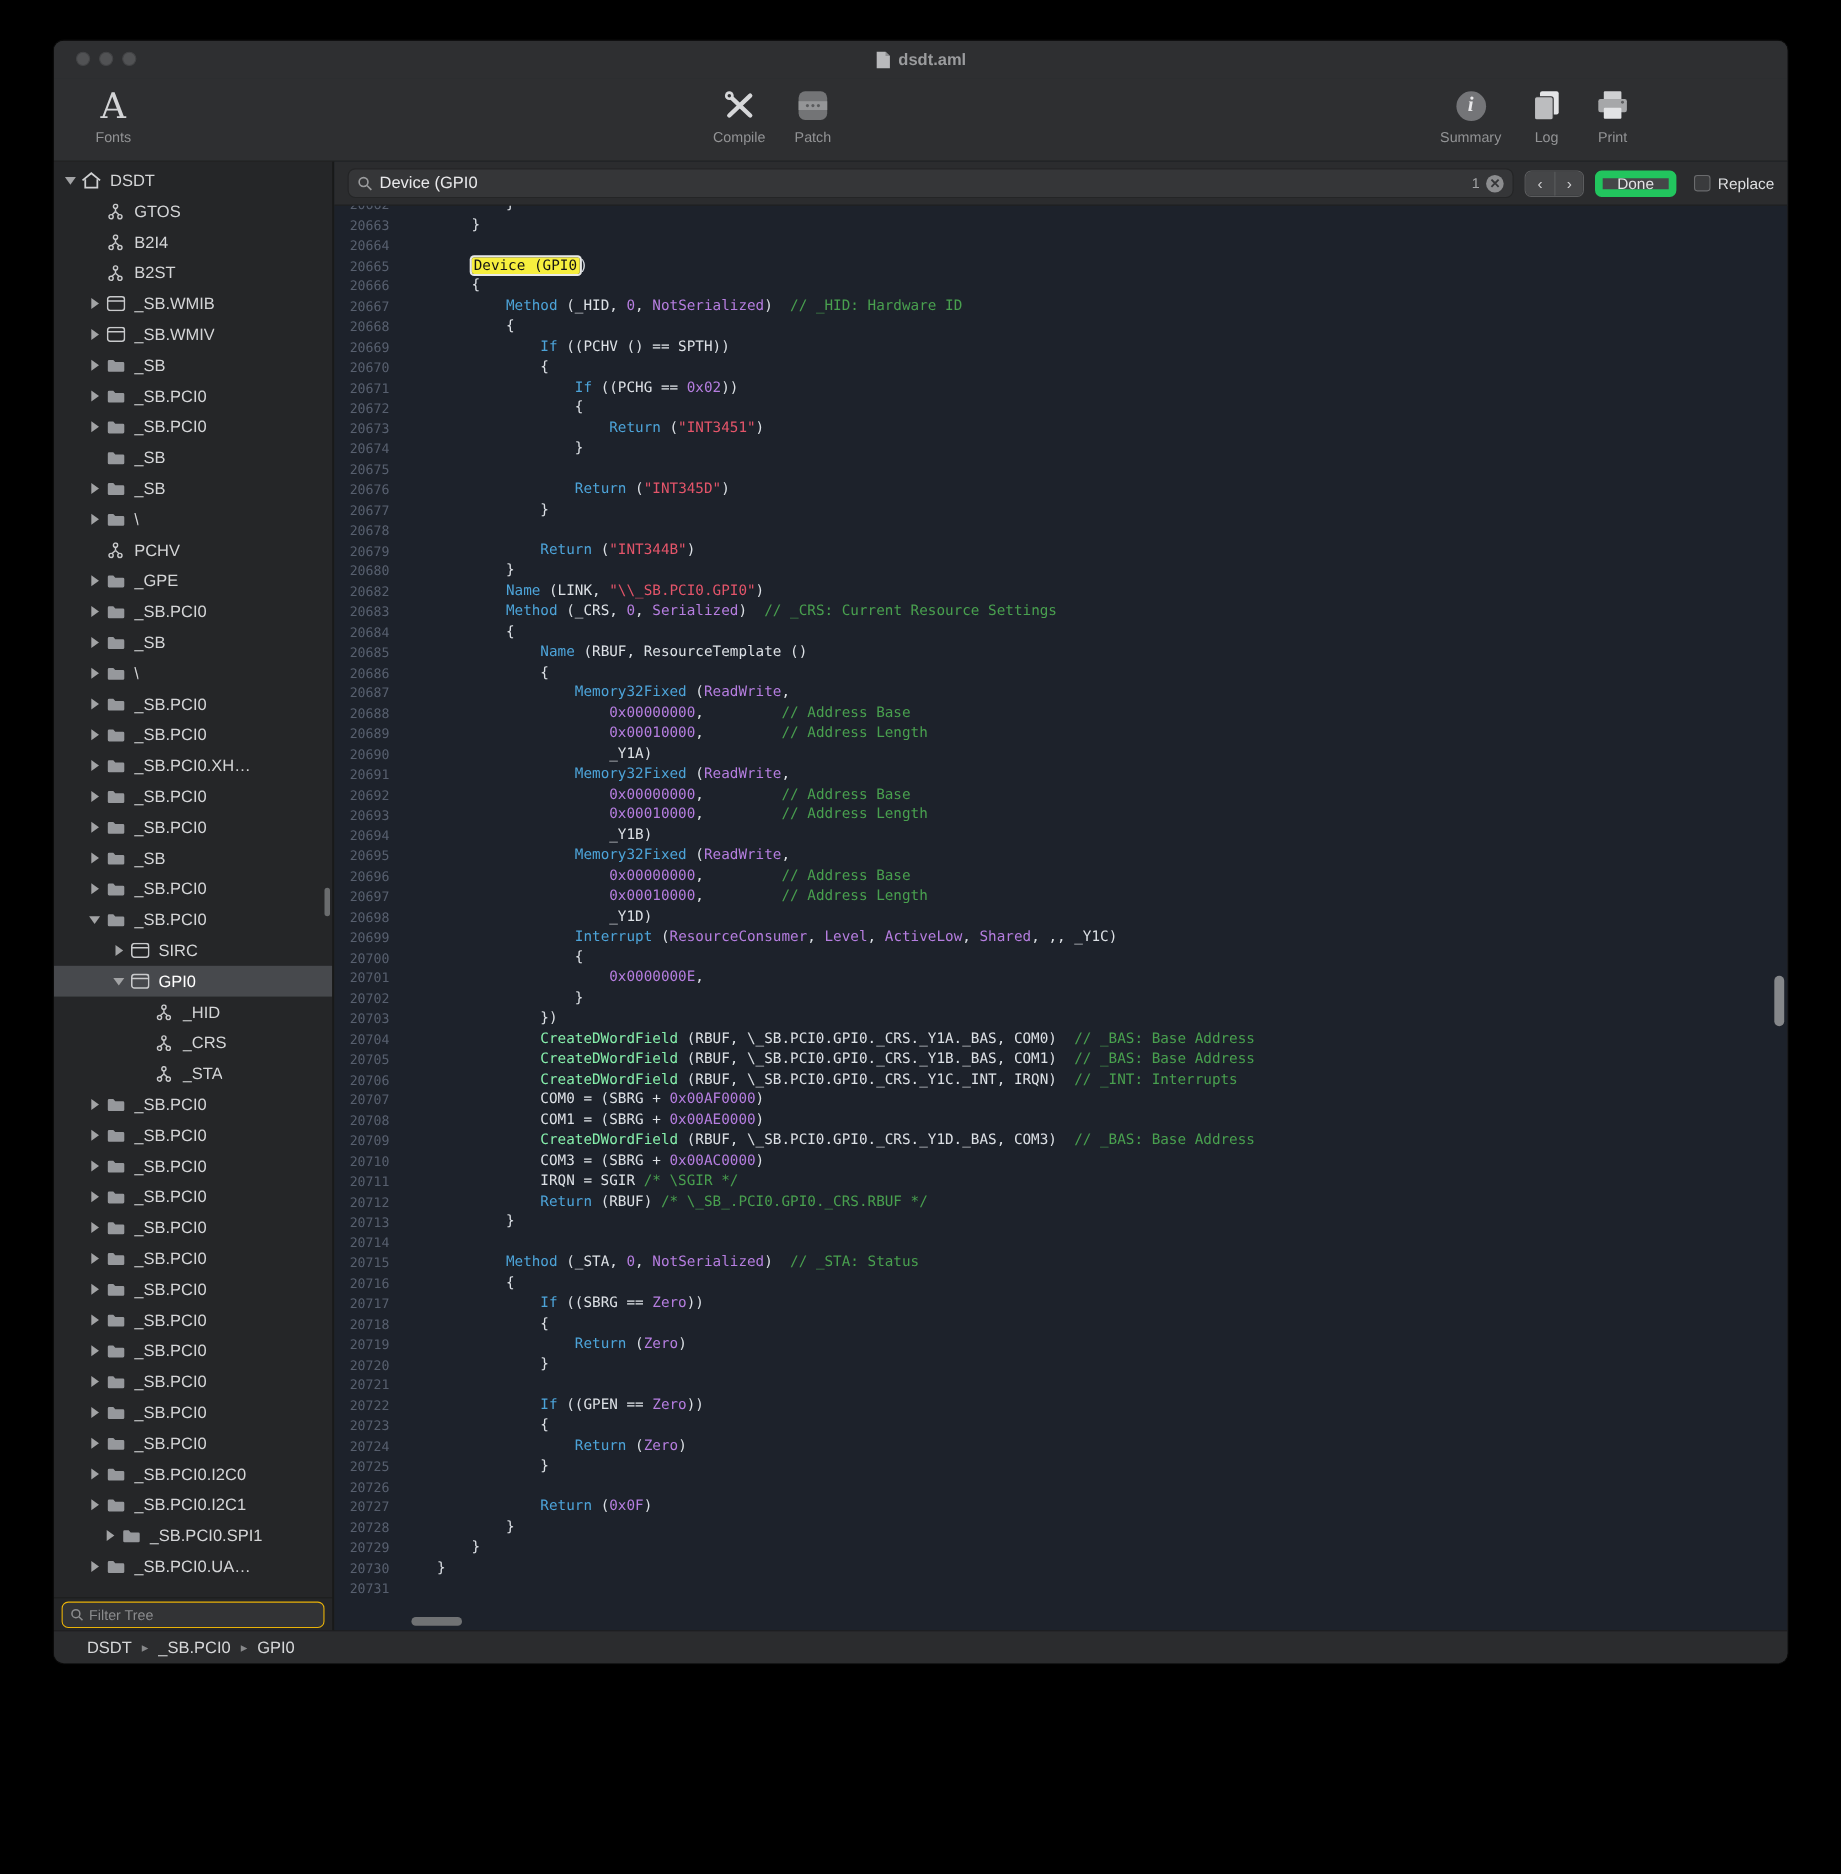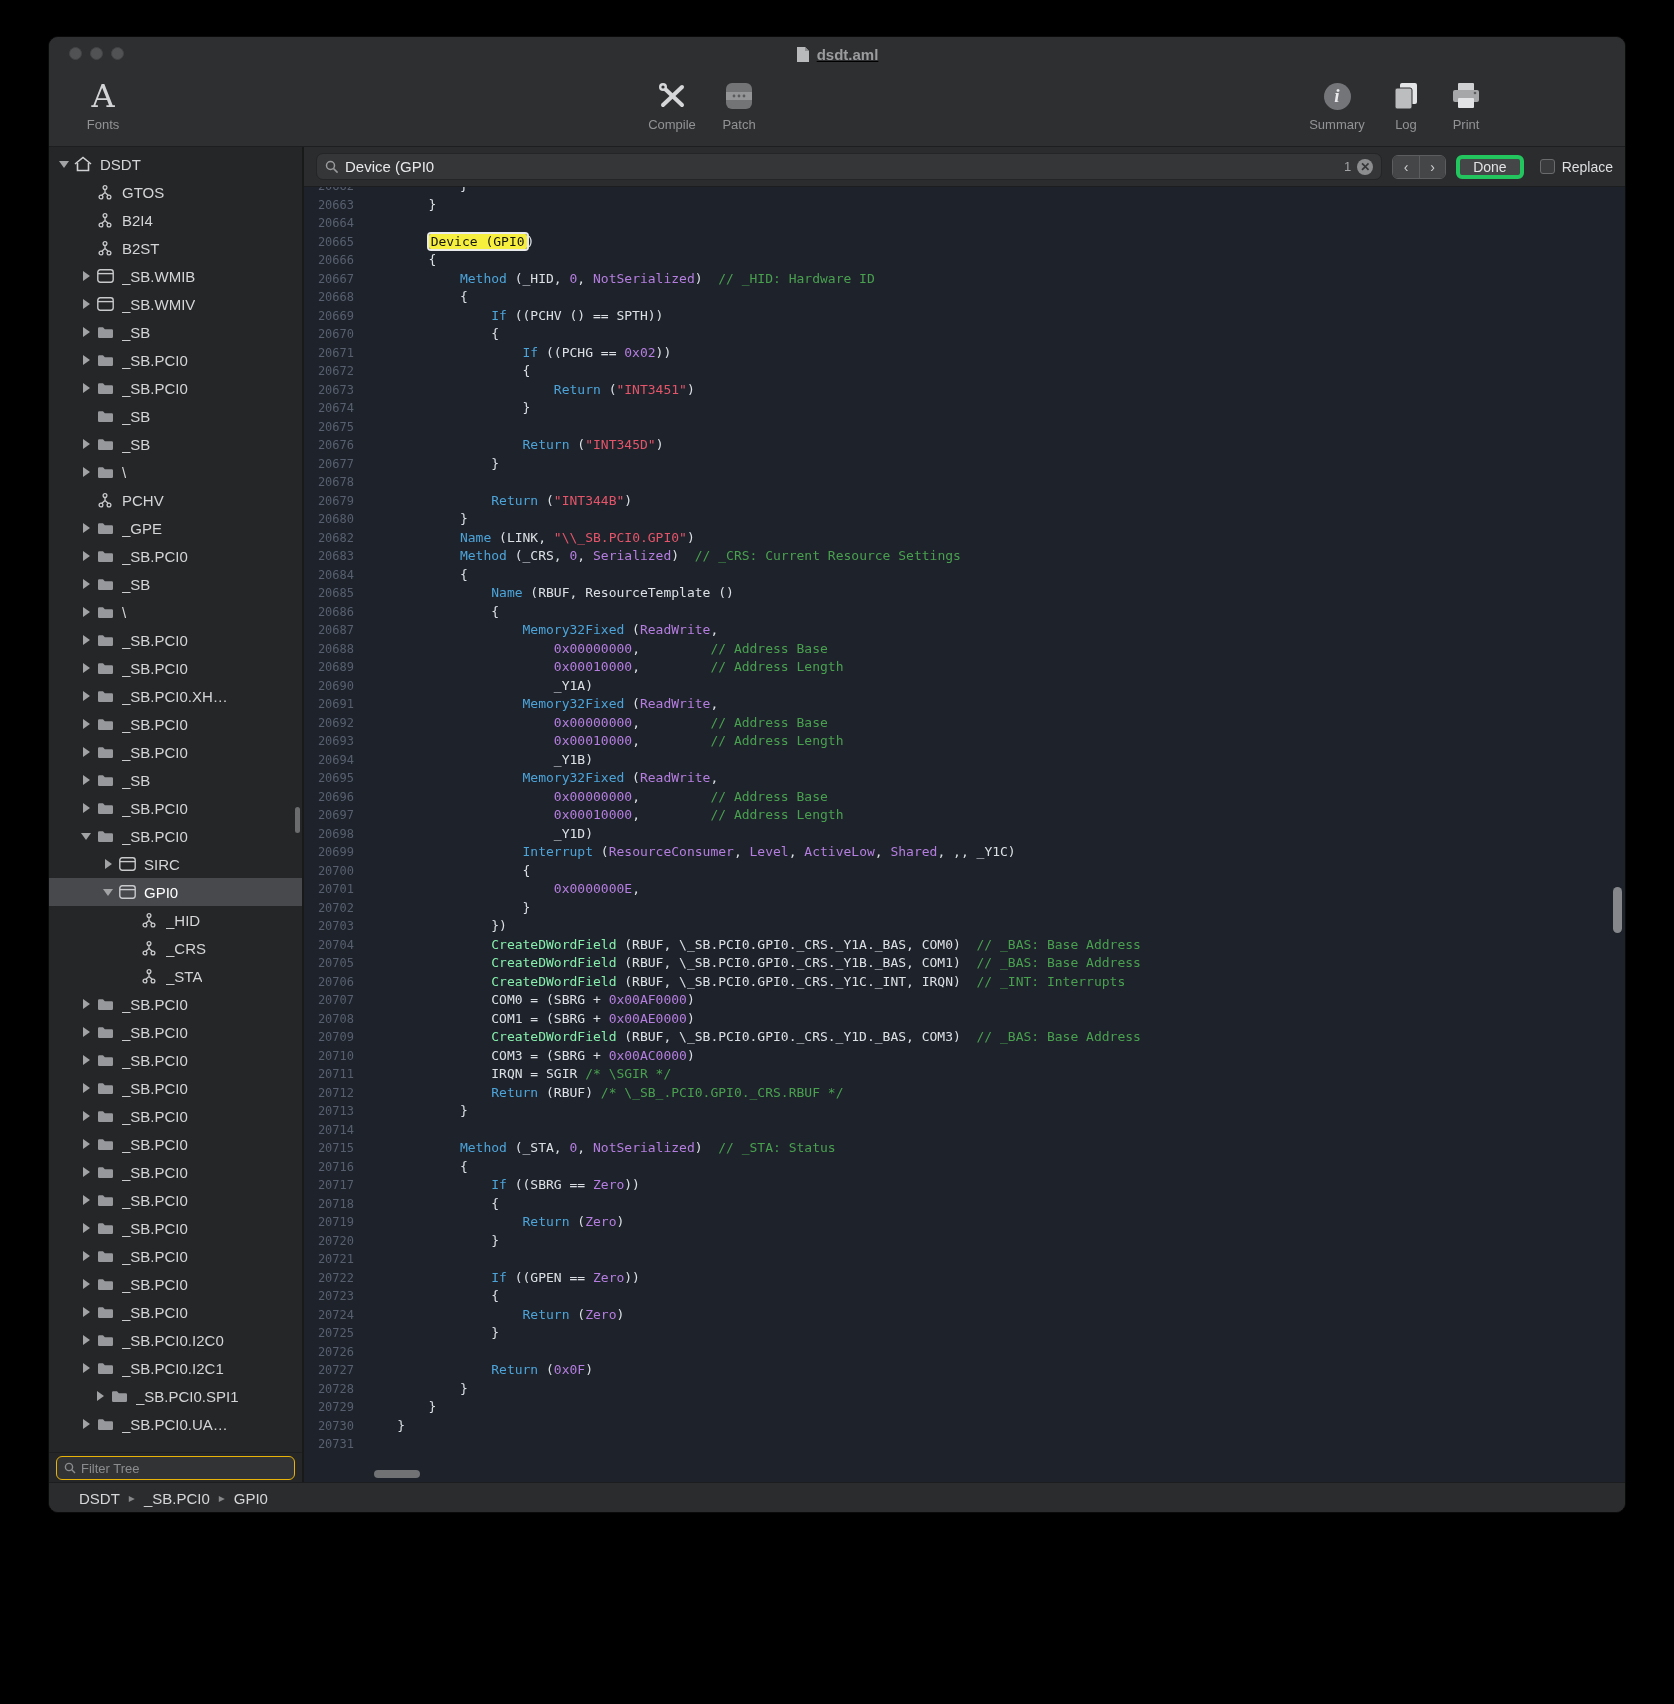--- a/index.html
+++ b/index.html
@@ -8,21 +8,21 @@
 
   .window { position:absolute; left:48px; top:36px; width:1578px; height:1477px;
     background:#28292b; border-radius:10px; overflow:hidden;
     box-shadow:0 20px 60px rgba(0,0,0,.8); border:1px solid #0a0a0a; }
 
   
   .titlebar { position:relative; height:34px; background:#2e2f31; }
   .lights { position:absolute; left:20px; top:10px; display:flex; gap:8px; }
   .light { width:13px; height:13px; border-radius:50%; background:#515254; border:1px solid #434446; }
   .titlewrap { position:absolute; left:0; right:0; top:0; height:34px;
-    display:flex; align-items:center; justify-content:center; gap:7px;text-decoration:underline; }
+    display:flex; align-items:center; justify-content:center; gap:7px; }
   .doc-icon { width:14px; height:17px; display:inline-block; }
   .win-title { color:#9b9c9e; font-size:15px; font-weight:bold; }
 
   
   .toolbar { position:relative; height:76px; background:#2e2f31; border-bottom:1px solid #1d1e1f; }
   .tb-item { position:absolute; top:4px; text-align:center; color:#929395; font-size:13px; }
   .tb-icon { height:42px; display:flex; align-items:center; justify-content:center; }
   .fonts-glyph { font-family:"DejaVu Serif", serif; font-size:32px; color:#d3d4d6; line-height:1; }
   .i-circle { width:27px; height:27px; border-radius:50%; background:#747578; display:flex;
     align-items:center; justify-content:center; }
@@ -63,21 +63,21 @@
     display:flex; align-items:center; padding:0 8px; gap:6px; }
   .search-field input { flex:1; background:transparent; border:none; outline:none; color:#e8e8ea;
     font-size:15px; font-family:"Liberation Sans", sans-serif; }
   .match-count { color:#a2a3a5; font-size:13px; }
   .clear-btn { width:16px; height:16px; border-radius:50%; background:#8c8d8f; color:#353638;
     font-size:12px; line-height:16px; text-align:center; font-weight:bold; }
   .nav-group { display:flex; border:1px solid #5c5d5f; border-radius:6px; overflow:hidden; }
   .nav-btn { width:26px; height:22px; background:#454648; color:#cfcfd1; font-size:14px;
     display:flex; align-items:center; justify-content:center; }
   .nav-btn + .nav-btn { border-left:1px solid #5c5d5f; }
-  .done-btn { height:24px; padding:0 13px; background:#454648; border:4px solid #22c55e;
+  .done-btn { height:24px; padding:0 13px; background:#454648; border:7px solid #22c55e;
     border-radius:6px; color:#e3e3e5; font-size:14px; display:flex; align-items:center; }
   .replace-wrap { display:flex; align-items:center; gap:7px; margin-left:6px; }
   .checkbox { width:15px; height:15px; background:#3a3b3d; border:1px solid #6a6b6d; border-radius:3px; }
   .replace-label { color:#dedfe1; font-size:14px; }
 
   .code-area { position:relative; flex:1; overflow:hidden; }
   .code-scroll { margin-top:-10px; }
   .code-line { display:flex; height:18.5px; line-height:18.5px;
     font-family:"DejaVu Sans Mono", monospace; font-size:13px; white-space:pre; }
   .ln { flex:0 0 62px; text-align:right; padding-right:12px; color:#58606f; font-size:12px; }

